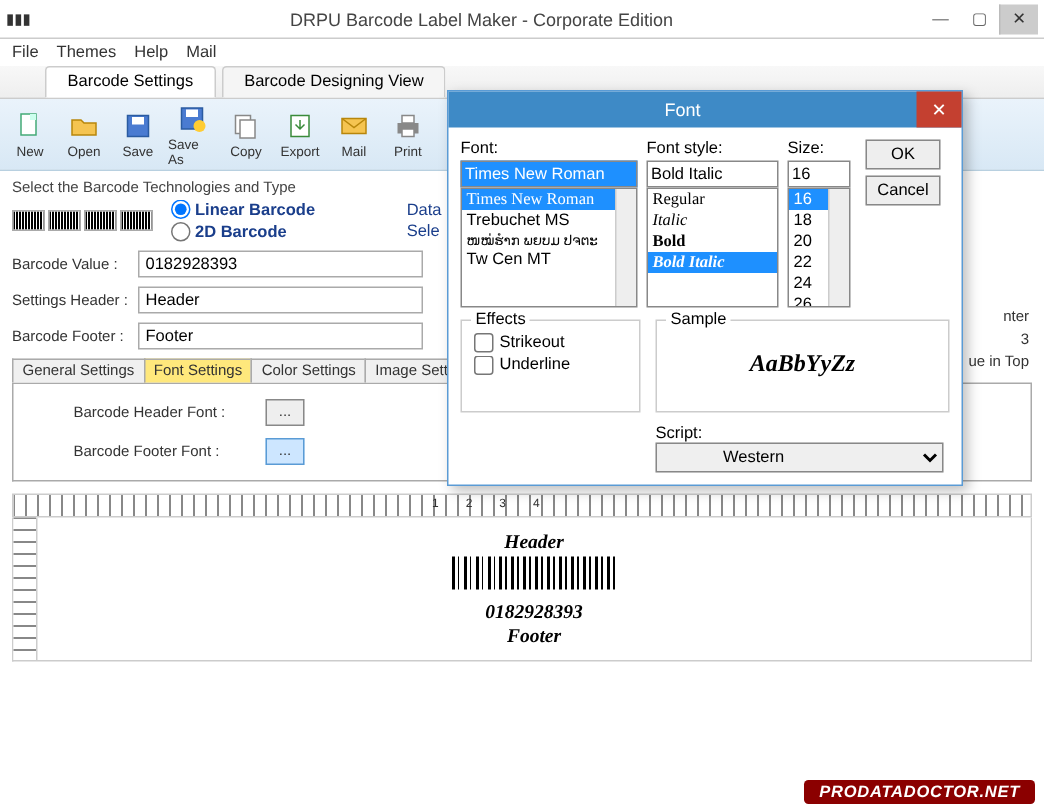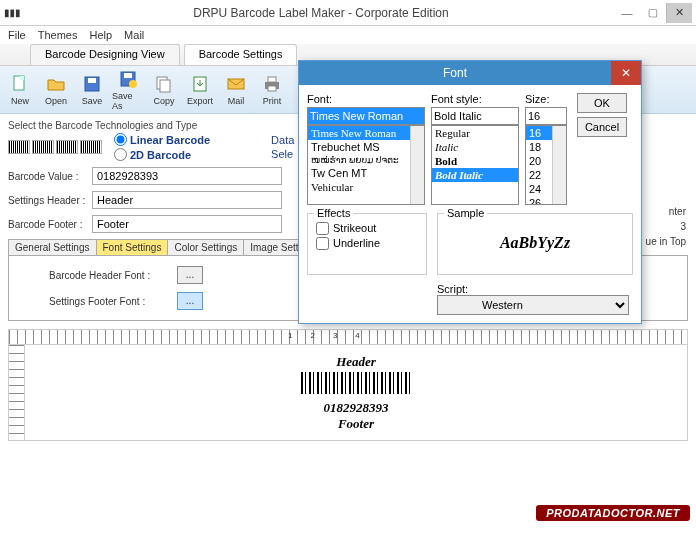--- a/index.html
+++ b/index.html
@@ -59,21 +59,21 @@
 .ruler-v { width: 16px; background: #fff; border-right: 1px solid #ccc; position: relative; }
 .ruler-v::before { content: ""; position: absolute; inset: 0; background: repeating-linear-gradient(#888 0 1px, transparent 1px 8px); }
 .preview { flex: 1; display: flex; align-items: center; justify-content: center; background: #fff; }
 .preview-inner { text-align: center; }
 .preview-inner .hdr, .preview-inner .ftr { font-family: "Times New Roman", serif; font-style: italic; font-weight: bold; font-size: 13px; }
 .preview-inner .bcwrap { margin: 2px 0; }
 .preview-inner .bc { display: inline-block; width: 110px; height: 22px; background: repeating-linear-gradient(90deg,#000 0 2px,#fff 2px 4px,#000 4px 5px,#fff 5px 8px); }
 .preview-inner .val { font-family: "Times New Roman", serif; font-style: italic; font-weight: bold; font-size: 13px; }
 
 
-.watermark { position: absolute; right: 6px; bottom: 16px; background: #8b0000; color: #fff; font-size: 11px; font-style: italic; font-weight: bold; padding: 2px 10px; border-radius: 3px; letter-spacing: 0.5px; }
+.watermark { position: absolute; right: 6px; bottom: 1px; background: #8b0000; color: #fff; font-size: 11px; font-style: italic; font-weight: bold; padding: 2px 10px; border-radius: 3px; letter-spacing: 0.5px; }
 
 
 .font-dialog { position: absolute; left: 298px; top: 60px; width: 344px; background: #fff; border: 1px solid #5a9bd5; box-shadow: 3px 3px 8px rgba(0,0,0,0.25); }
 .fd-title { height: 24px; background: #3e8ac6; color: #fff; display: flex; align-items: center; font-size: 12px; }
 .fd-title span:first-child { flex: 1; text-align: center; }
 .fd-close { width: 30px; height: 100%; background: #c44030; color: #fff; display: flex; align-items: center; justify-content: center; font-size: 12px; }
 .fd-body { padding: 8px; font-size: 11px; }
 .fd-cols { display: flex; gap: 6px; }
 .fd-col label { display: block; font-size: 11px; margin-bottom: 2px; }
 .fd-col input[type=text] { width: 100%; height: 18px; border: 1px solid #888; background: #1e90ff; color: #fff; font-size: 11px; padding: 0 2px; }
@@ -111,22 +111,22 @@
 </div>
 
 <div class="menubar">
   <span>File</span>
   <span>Themes</span>
   <span>Help</span>
   <span>Mail</span>
 </div>
 
 <div class="tabstrip">
+  <div class="tab active">Barcode Settings</div>
   <div class="tab">Barcode Designing View</div>
-  <div class="tab active">Barcode Settings</div>
 </div>
 
 <div class="toolbar">
   <div class="tbtn">
       <div class="ticon"><svg viewBox="0 0 20 20">
           <rect x="4" y="2" width="10" height="14" fill="#fff" stroke="#4a7"></rect>
           <rect x="10" y="2" width="4" height="4" fill="#cfe"></rect>
         </svg></div>
       <span>New</span>
     </div>
@@ -232,21 +232,21 @@
     <div class="inner-tab hl">Font Settings</div>
     <div class="inner-tab">Color Settings</div>
     <div class="inner-tab">Image Settings</div>
   </div>
   <div class="inner-body">
     <div class="font-row">
       <span style="width:120px">Barcode Header Font :</span>
       <div class="dots">...</div>
     </div>
     <div class="font-row">
-      <span style="width:120px">Settings Footer Font :</span>
+      <span style="width:120px">Barcode Footer Font :</span>
       <div class="dots active">...</div>
     </div>
   </div>
 </div>
 
 <div class="right-cut">
   <div>nter</div>
   <div>3</div>
   <div>ue in Top</div>
 </div>
@@ -281,21 +281,20 @@
   <div class="fd-body">
     <div class="fd-cols">
       <div class="fd-col" style="width:118px">
         <label>Font:</label>
         <input type="text" value="Times New Roman" style="">
         <div class="fd-list">
           <div class="item sel" style="font-family:'Times New Roman',serif">Times New Roman</div>
           <div class="item" style="font-family:'Trebuchet MS',sans-serif">Trebuchet MS</div>
           <div class="item" style="font-size:9px">ໜໝ່ຮຳກ ພຍບມ ປຈຕະ</div>
           <div class="item">Tw Cen MT</div>
-          <div class="item" style="font-family:serif">Vehicular</div>
           <div class="fd-scroll"></div>
         </div>
       </div>
       <div class="fd-col" style="width:88px">
         <label>Font style:</label>
         <input type="text" style="background: rgb(255, 255, 255); color: rgb(0, 0, 0);" value="Bold Italic">
         <div class="fd-list">
           <div class="item" style="font-family:'Times New Roman',serif">Regular</div>
           <div class="item" style="font-family:'Times New Roman',serif;font-style:italic">Italic</div>
           <div class="item" style="font-family:'Times New Roman',serif;font-weight:bold">Bold</div>

